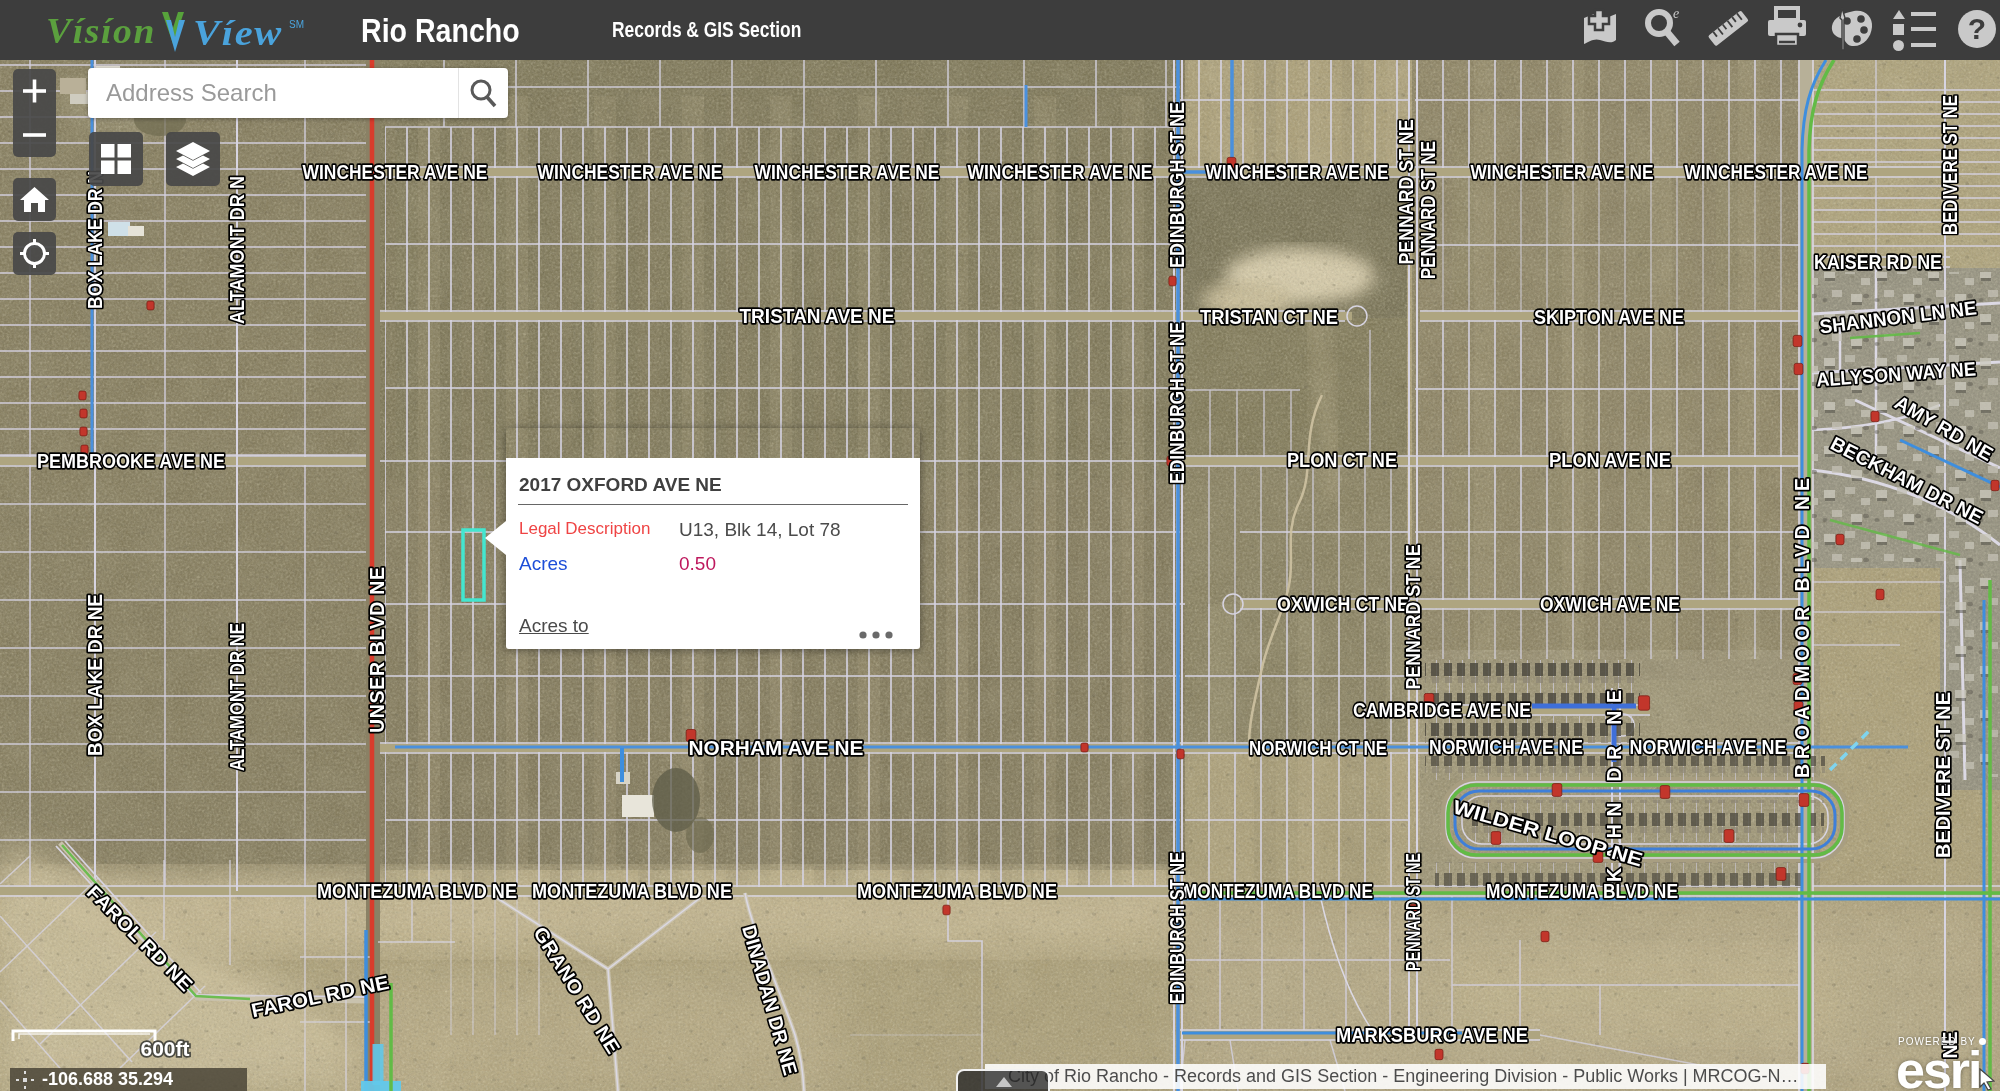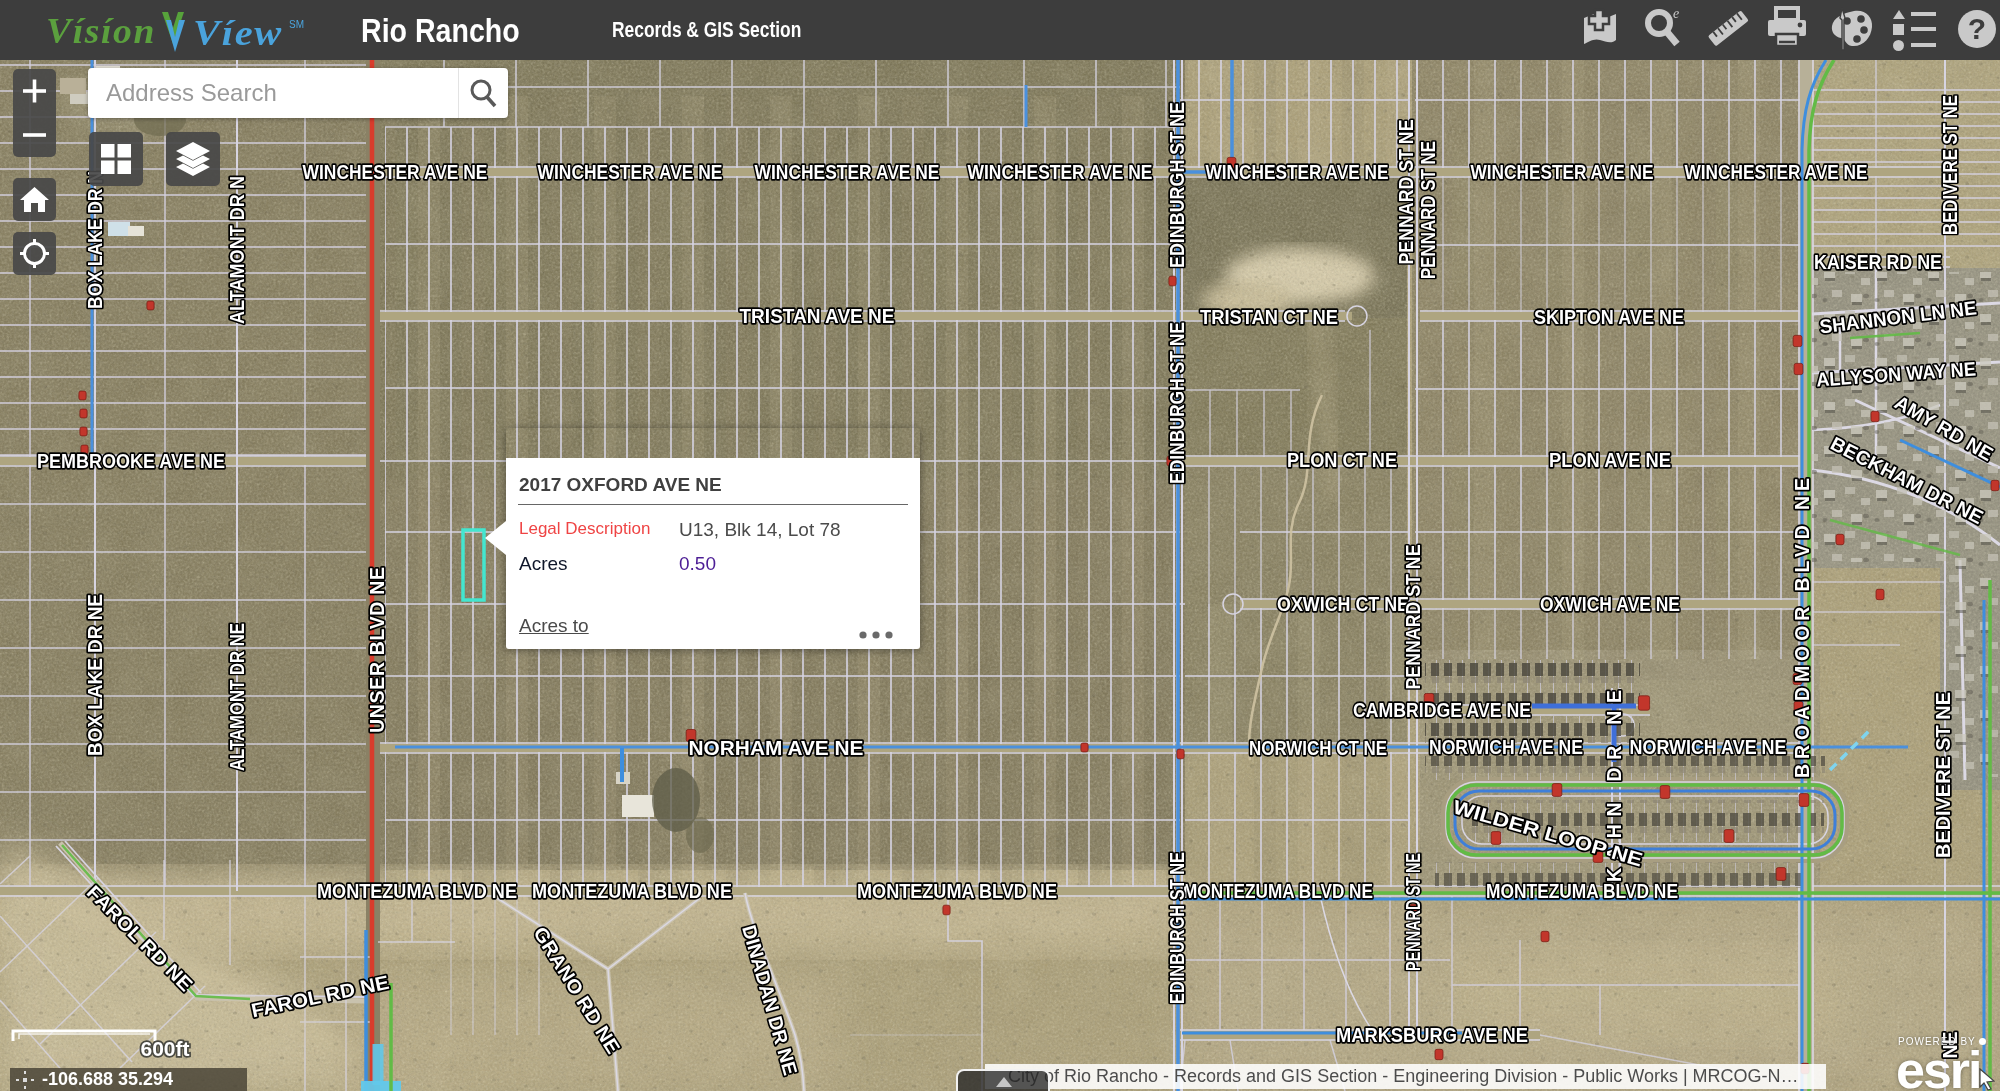--- a/index.html
+++ b/index.html
@@ -700,22 +700,22 @@
 
 
   <div style="position:absolute;left:0;top:30px;width:414px;height:191px;background:#fff;border-radius:0 0 3px 3px;">
 
     <div style="position:absolute;left:13px;top:16px;font-size:19px;font-weight:bold;color:#404040;">2017 OXFORD AVE NE</div>
 
     <div style="position:absolute;left:12px;top:46px;width:390px;height:0;border-top:1px solid #666;"></div>
 
     <div style="position:absolute;left:13px;top:61px;font-size:17px;color:#ef4444;">Legal Description</div>
     <div style="position:absolute;left:173px;top:61px;font-size:19px;color:#4b4b4b;">U13, Blk 14, Lot 78</div>
-    <div style="position:absolute;left:13px;top:95px;font-size:19px;color:#0f172a;">Acres</div>
-    <div style="position:absolute;left:173px;top:95px;font-size:19px;color:#4c1d95;">0.50</div>
+    <div style="position:absolute;left:13px;top:95px;font-size:19px;color:#1d4ed8;">Acres</div>
+    <div style="position:absolute;left:173px;top:95px;font-size:19px;color:#be185d;">0.50</div>
 
     <div style="position:absolute;left:13px;top:157px;font-size:19px;color:#4a4a4a;text-decoration:underline;">Acres to</div>
 
     <div style="position:absolute;left:352px;top:168px;">
       <svg width="40" height="10" viewBox="0 0 40 10" fill="#6a6a6a">
             <circle cx="5" cy="5" r="3.6"></circle>
             <circle cx="18" cy="5" r="3.6"></circle>
             <circle cx="31" cy="5" r="3.6"></circle>
           </svg>
     </div>

